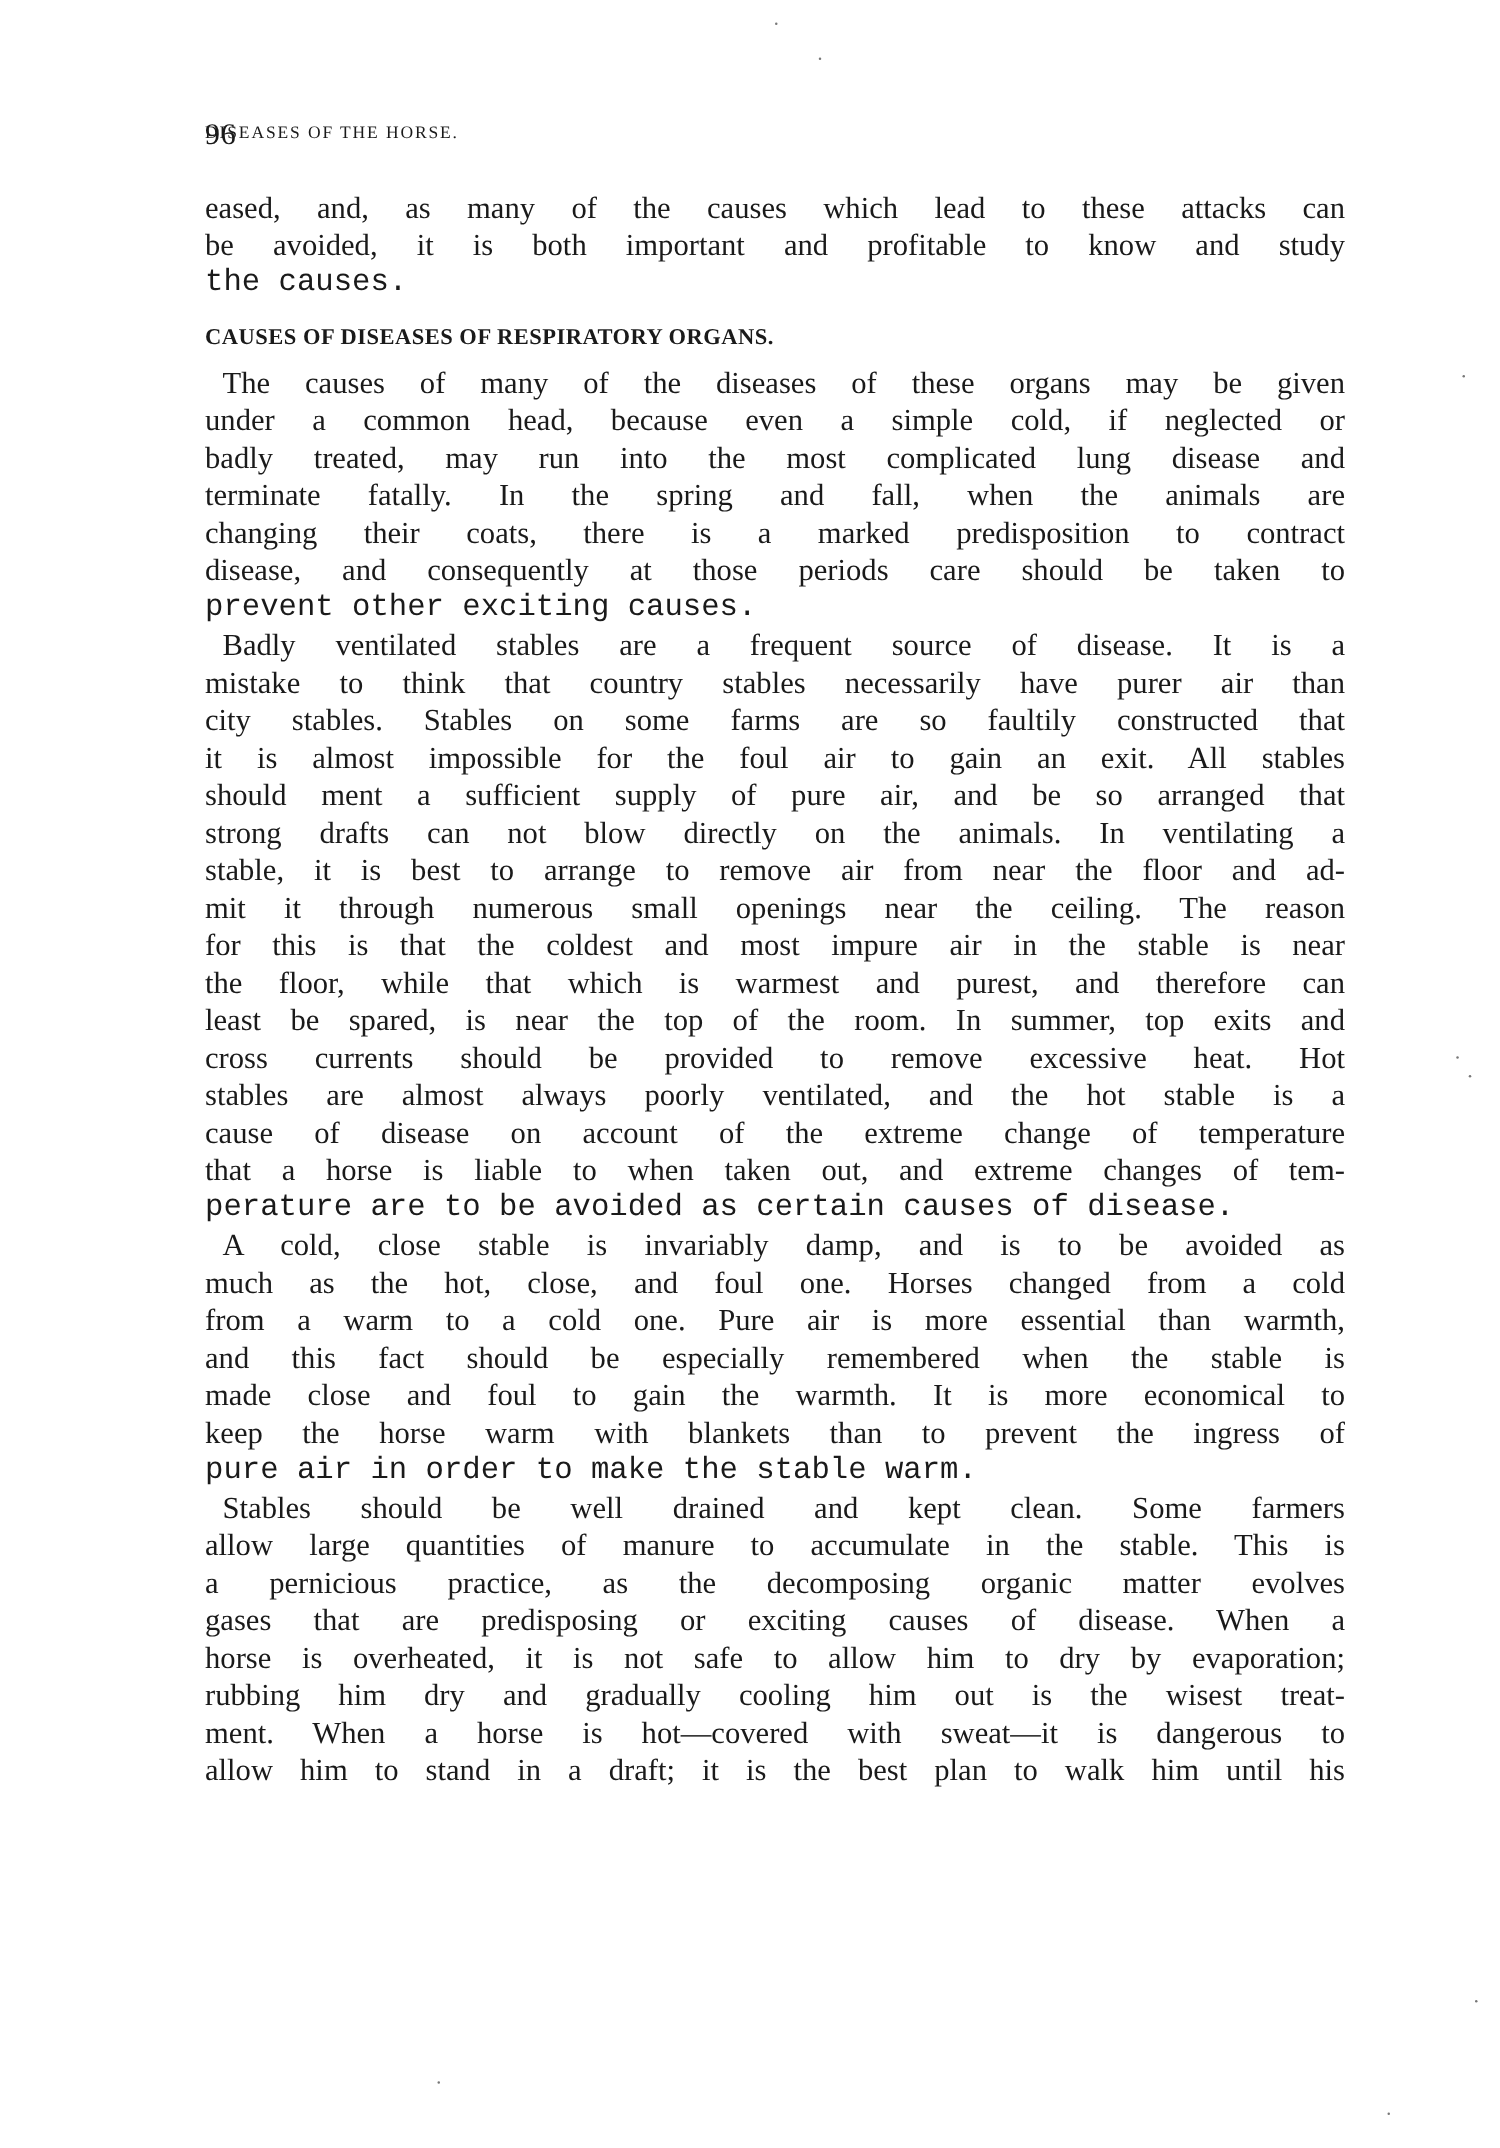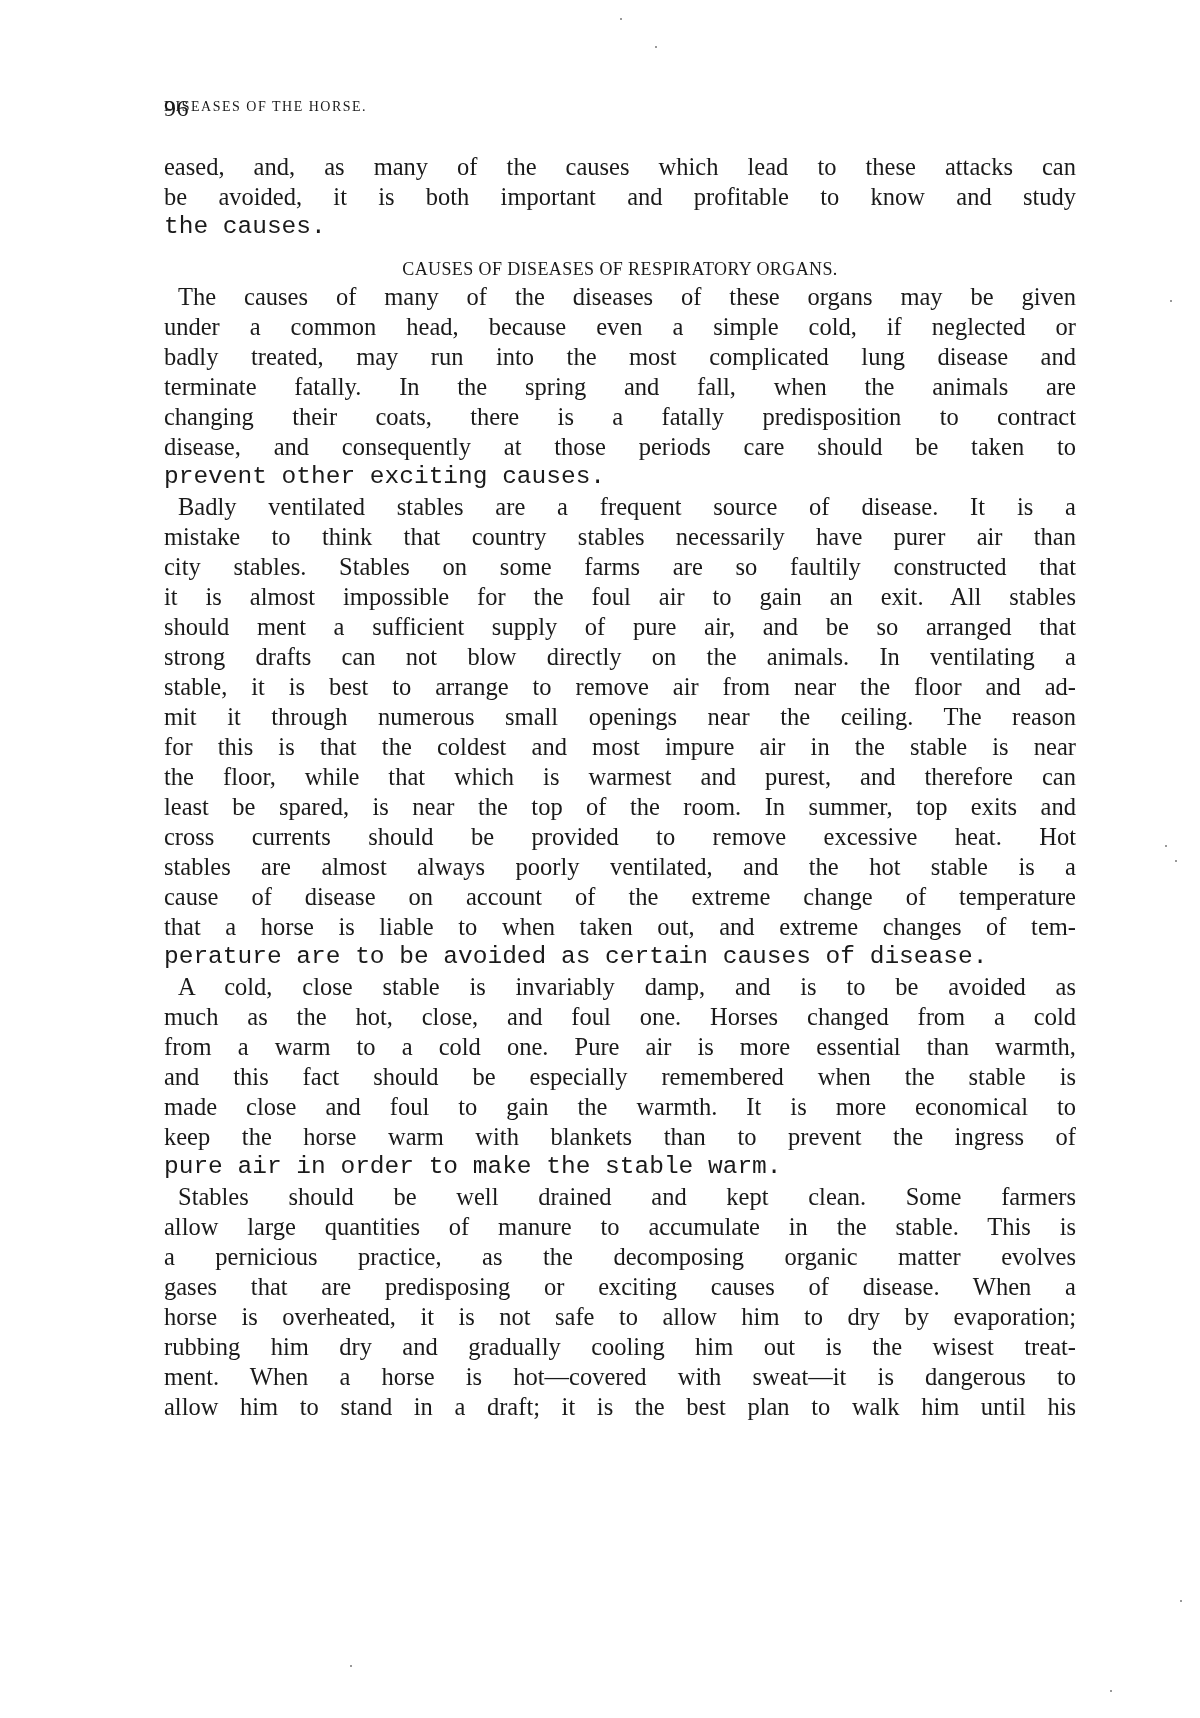--- a/index.html
+++ b/index.html
@@ -63,25 +63,26 @@
     }
     .line.last {
       text-align-last: left;
       font-family: Liberation Mono, monospace;
     }
     .line.indent {
       padding-left: 14px;
     }
     .section-heading {
       display: block;
-      text-align: center;
-      font-weight: normal;
+      text-align: left;
+      font-weight: bold;
       font-size: 18px;
       letter-spacing: 0.4px;
       margin-top: 14px;
+      margin-bottom: 10px;
       line-height: 26px;
       height: 26px;
     }
     .paragraph {
       display: block;
     }
     .speck {
       position: absolute;
       width: 2px;
       height: 2px;
@@ -107,21 +108,21 @@
       <span class="line last">the causes.</span>
     </div>
 
     <span class="section-heading">CAUSES OF DISEASES OF RESPIRATORY ORGANS.</span>
 
     <div class="paragraph">
       <span class="line indent">The causes of many of the diseases of these organs may be given</span>
       <span class="line">under a common head, because even a simple cold, if neglected or</span>
       <span class="line">badly treated, may run into the most complicated lung disease and</span>
       <span class="line">terminate fatally.  In the spring and fall, when the animals are</span>
-      <span class="line">changing their coats, there is a fatally predisposition to contract</span>
+      <span class="line">changing their coats, there is a marked predisposition to contract</span>
       <span class="line">disease, and consequently at those periods care should be taken to</span>
       <span class="line last">prevent other exciting causes.</span>
     </div>
 
     <div class="paragraph">
       <span class="line indent">Badly ventilated stables are a frequent source of disease.  It is a</span>
       <span class="line">mistake to think that country stables necessarily have purer air than</span>
       <span class="line">city stables.  Stables on some farms are so faultily constructed that</span>
       <span class="line">it is almost impossible for the foul air to gain an exit.  All stables</span>
       <span class="line">should ment a sufficient supply of pure air, and be so arranged that</span>

